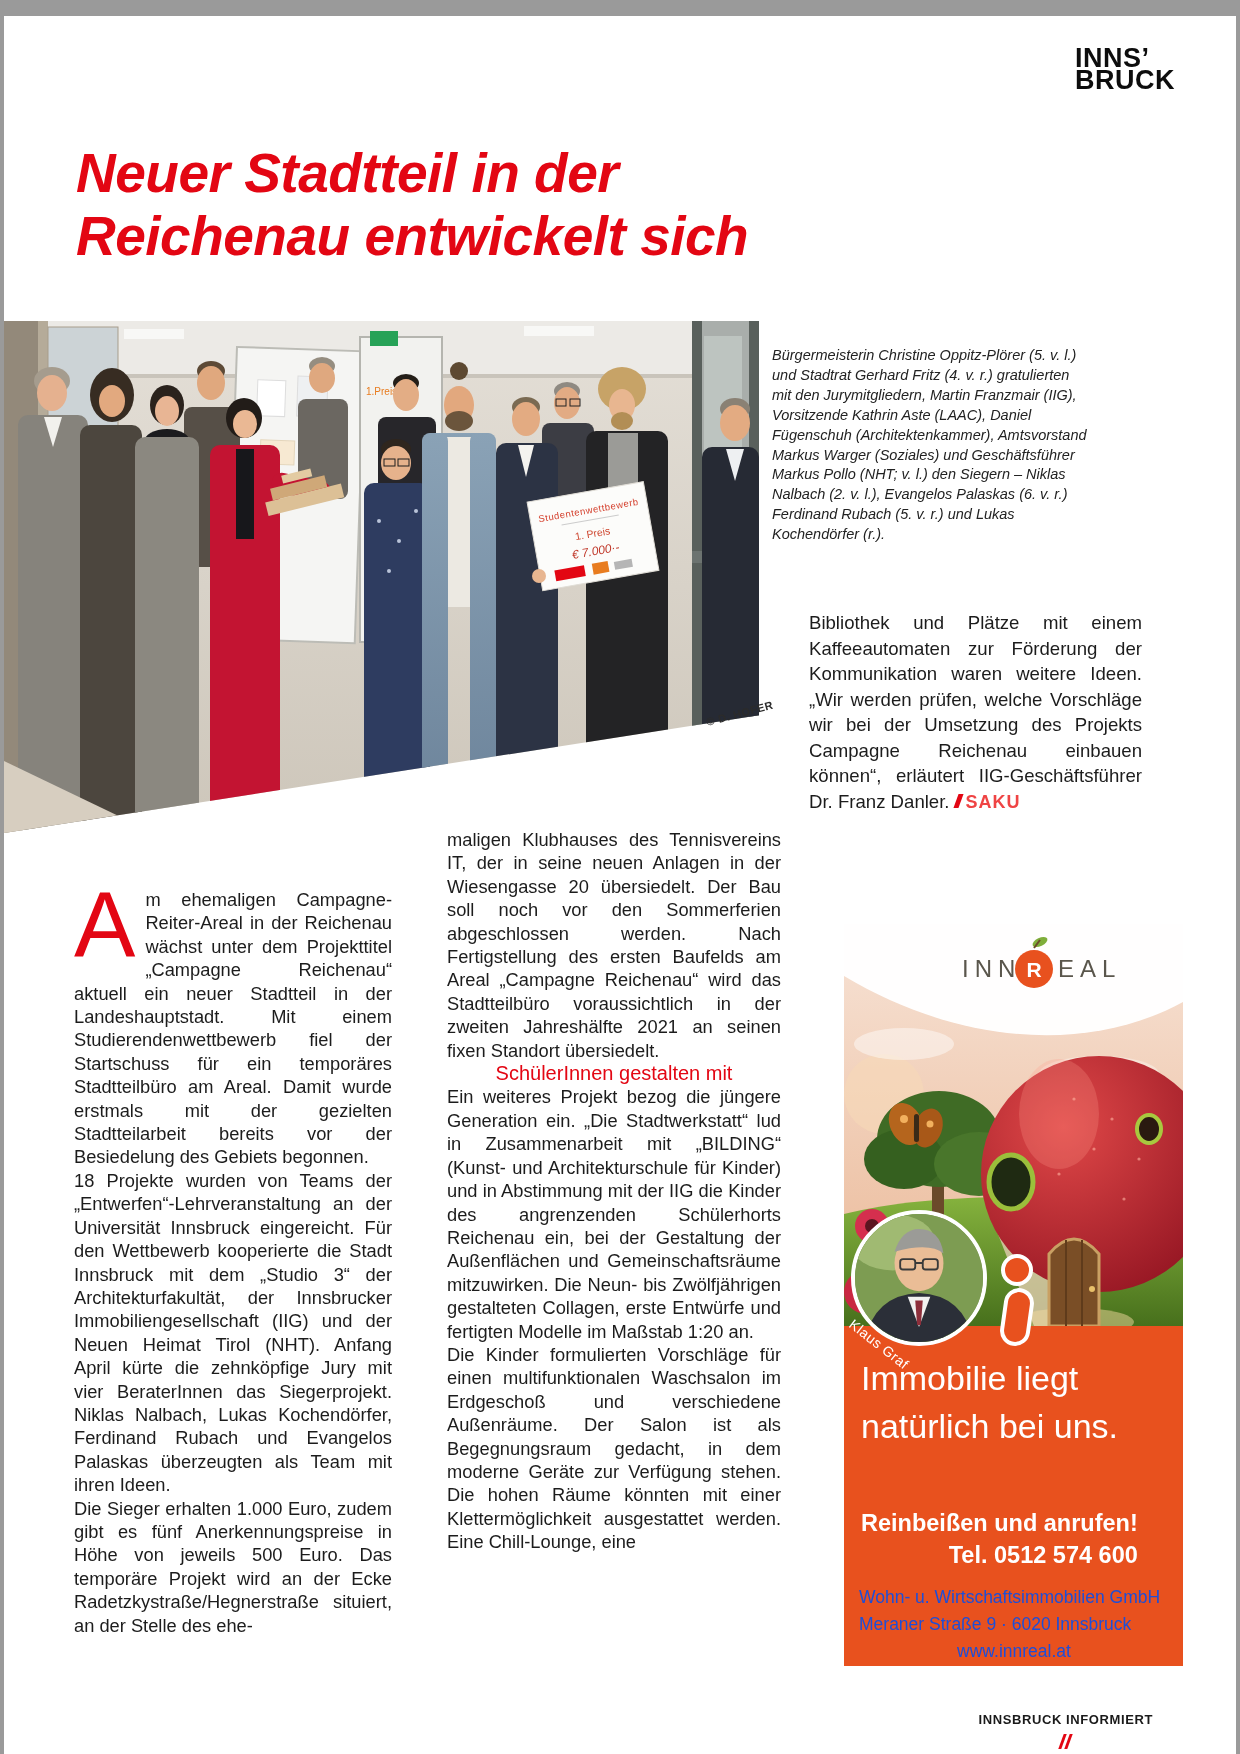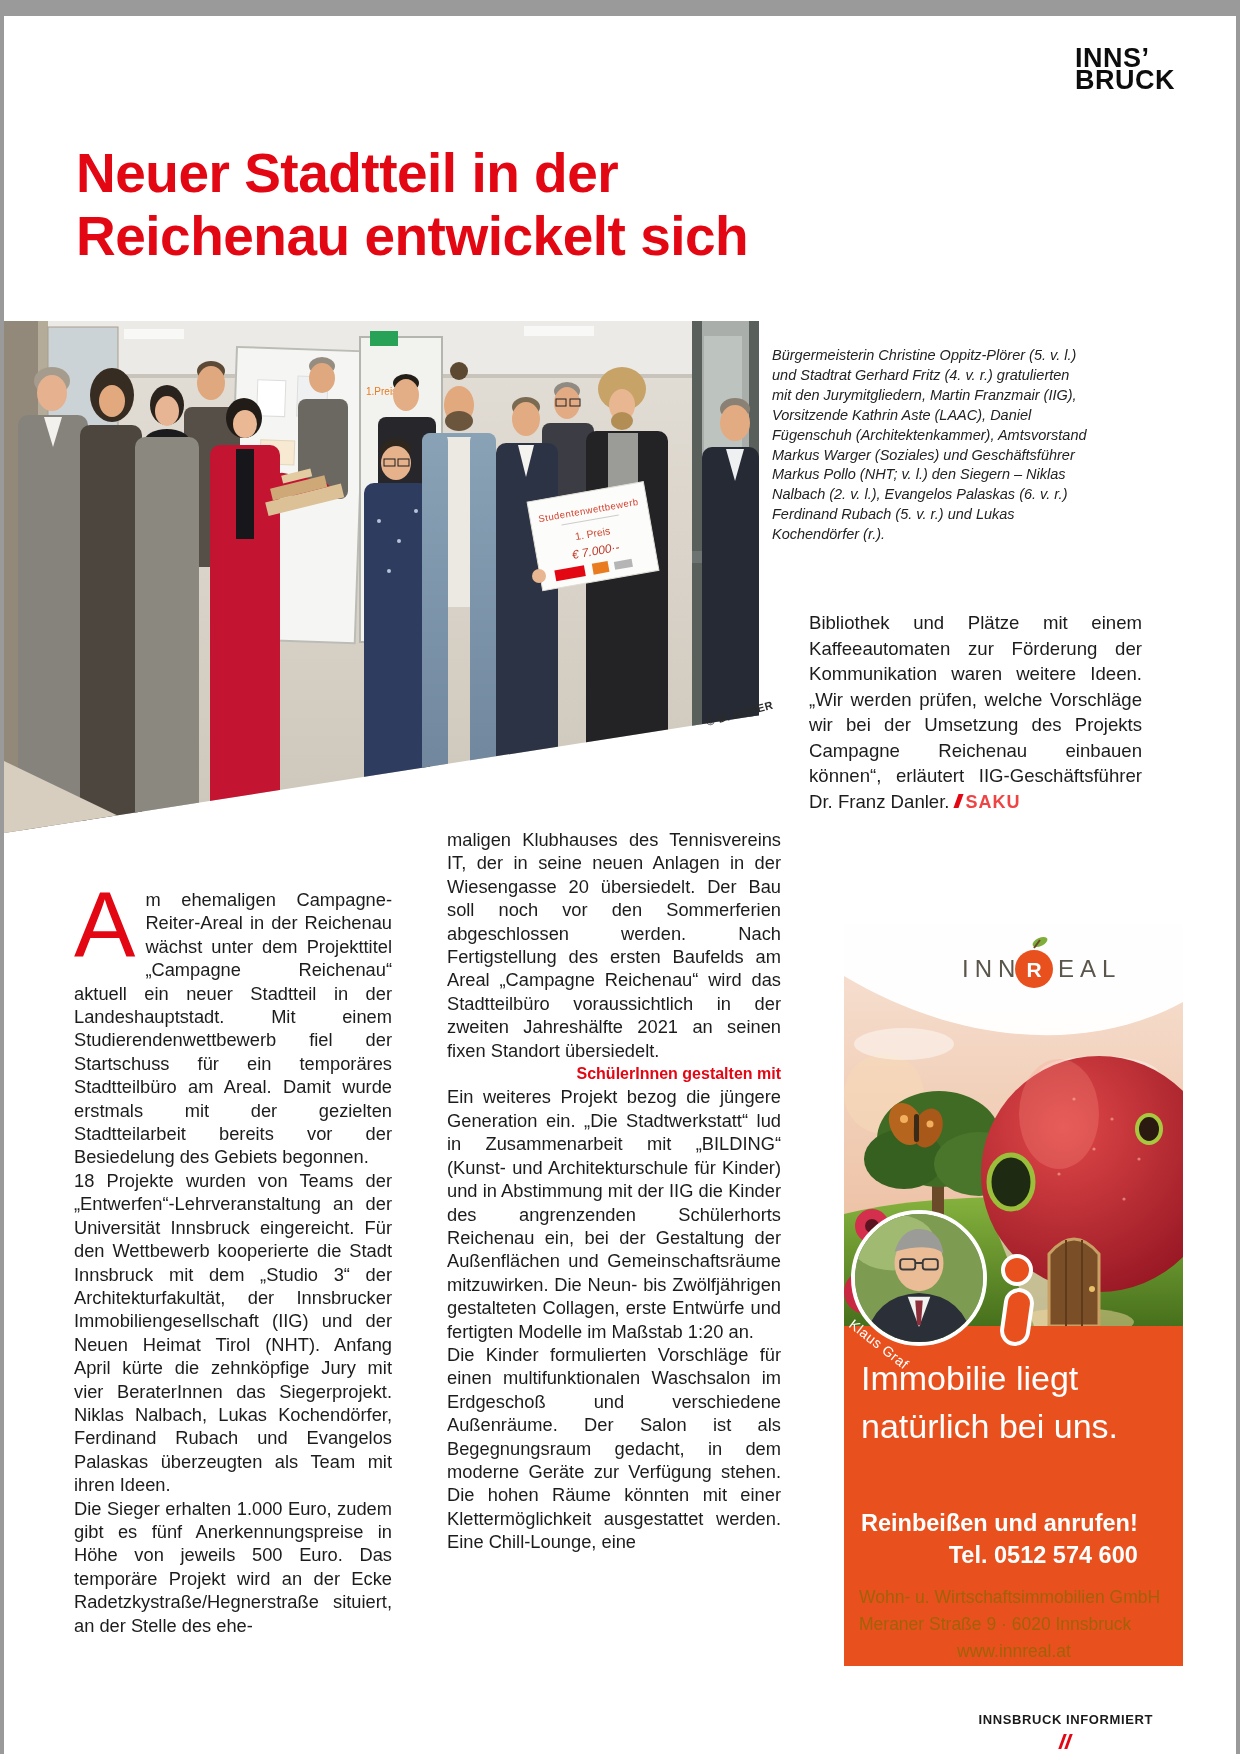--- a/index.html
+++ b/index.html
@@ -2,50 +2,50 @@
 <html lang="de"><head>
 <meta charset="utf-8">
 <style>
   html,body{margin:0;padding:0;background:#9a9a9a;}
   .page{position:relative;width:1232px;height:1754px;background:#ffffff;overflow:hidden;
         font-family:"Liberation Sans",sans-serif;color:#1c1c1c;margin:16px auto;}
   
   .masthead{position:absolute;top:32px;left:1071px;color:#0d0d0d;font-weight:bold;
             font-size:27px;line-height:0.8;letter-spacing:0.5px;}
   
-  .headline{position:absolute;top:126px;left:72px;color:#e30613;font-weight:bold;
+  .headline{position:absolute;top:126px;left:72px;color:#e30613;font-weight:bold;font-style:italic;
             font-size:55px;line-height:1.14;letter-spacing:-0.5px;}
   .headline span{display:block;}
   
   .photo-region{position:absolute;top:305px;left:0;width:755px;height:512px;
                 clip-path:polygon(0 0,100% 0,100% 77%,0 100%);}
   .photo-credit{position:absolute;left:704px;top:700px;font-size:11px;font-weight:bold;color:#2b2b2b;
                 letter-spacing:0.5px;transform:rotate(-15deg);transform-origin:left bottom;}
   .caption{position:absolute;left:768px;top:330px;width:318px;font-style:italic;font-size:14.5px;
            line-height:19.9px;color:#222;}
   
   .bodytext{font-size:18.3px;line-height:23.4px;text-align:justify;color:#1c1c1c;}
   .bodytext p{margin:0;}
   .col1{position:absolute;left:70px;top:872px;width:318px;}
   .col2{position:absolute;left:443px;top:812px;width:334px;}
   .col3{position:absolute;left:805px;top:594px;width:333px;font-size:18.6px;line-height:25.5px;}
   .dropcap{float:left;color:#e30613;font-size:92px;line-height:70px;padding:2px 10px 0 0;}
-  .subhead{color:#e30613;font-weight:bold;font-size:16px;margin:26px 0 6px 0;text-align:right;}
+  .subhead{color:#e30613;font-weight:normal;font-size:20px;margin:26px 0 6px 0;text-align:center;}
   .inmark{display:inline-block;width:5px;height:14px;background:#e30613;transform:skewX(-20deg);
           margin:0 5px 0 6px;}
   .author{font-size:18px;font-weight:bold;letter-spacing:1px;color:#ef4444;}
   
   .ad{position:absolute;left:840px;top:908px;width:339px;height:742px;overflow:hidden;text-decoration:underline;}
   .ad-image{position:absolute;top:0;left:0;width:339px;height:402px;}
   .ad-orange{position:absolute;top:402px;left:0;width:339px;height:340px;background:#e8511e;}
   .ad-headline{position:absolute;top:430px;left:17px;color:#fff;font-size:34px;line-height:48px;
                font-weight:normal;}
   .ad-cta{position:absolute;top:583px;left:17px;color:#fff;font-size:23.5px;line-height:32px;
           font-weight:bold;text-align:right;}
-  .ad-addr{position:absolute;top:660px;left:15px;width:310px;color:#a16207;font-size:17.5px;line-height:27px;}
+  .ad-addr{position:absolute;top:660px;left:15px;width:310px;color:#1d4ed8;font-size:17.5px;line-height:27px;}
   .ad-addr .www{text-align:center;}
   .agent-circle{position:absolute;left:7px;top:286px;width:136px;height:136px;border-radius:50%;
                 border:4px solid #fff;overflow:hidden;background:#7d9c52;box-sizing:border-box;}
   .agent-name{position:absolute;left:12px;top:392px;color:#fff;font-size:14px;
               transform:rotate(38deg);transform-origin:left top;letter-spacing:0.5px;}
   .i-logo{position:absolute;left:142px;top:328px;}
   
   .footer{position:absolute;top:1696px;right:83px;display:flex;align-items:center;gap:7px;flex-direction:column;}
   .footer .mag{font-size:13px;font-weight:bold;letter-spacing:0.6px;color:#1a1a1a;}
   .fslash{display:flex;gap:3px;transform:skewX(-20deg);}

